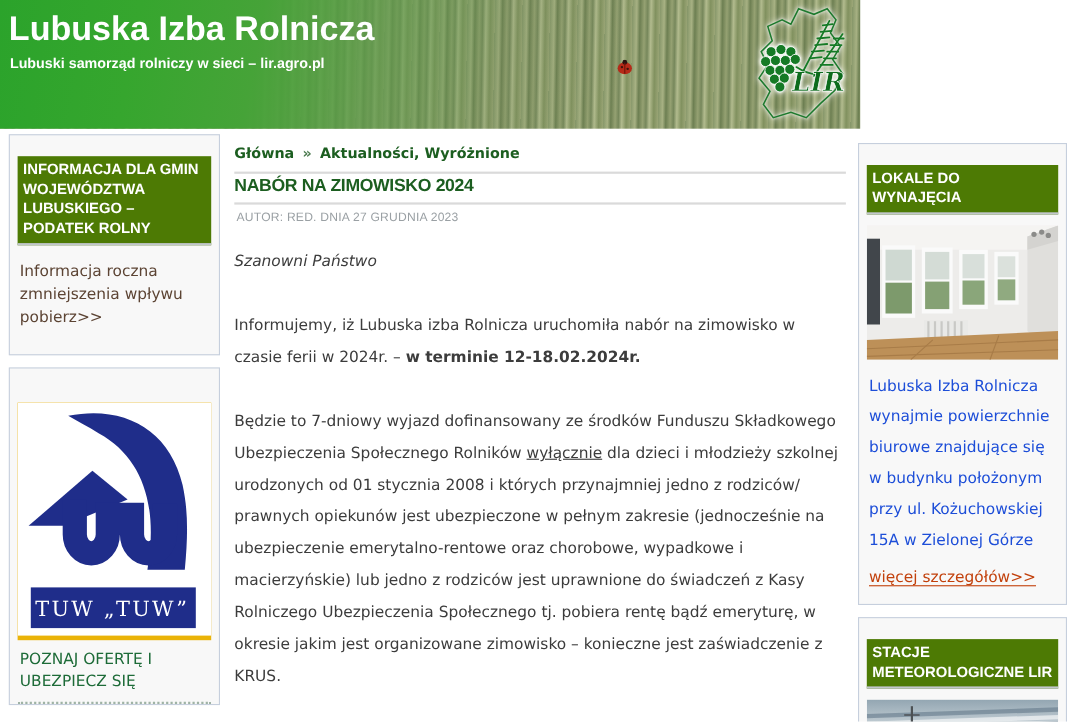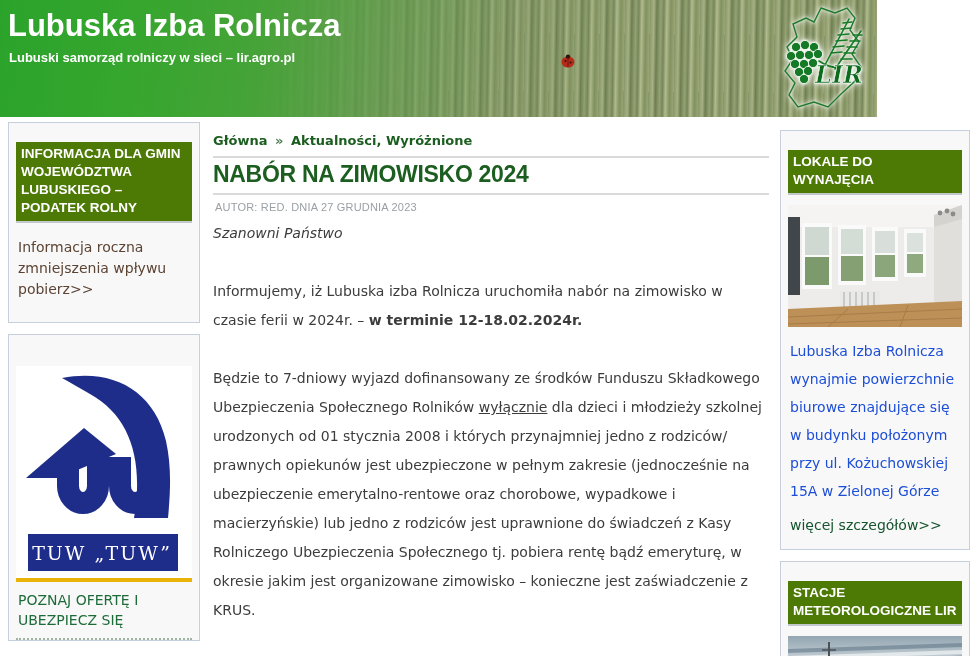--- a/index.html
+++ b/index.html
@@ -2,21 +2,21 @@
 <html lang="pl"><head>
 <meta charset="utf-8">
 <style>
   * { margin:0; padding:0; box-sizing:border-box; }
   html,body { width:977px; height:656px; overflow:hidden; background:#fff;
     font-family:"DejaVu Sans", sans-serif; }
   body { position:relative; }
 
   
   .site-header {
-    position:absolute; left:0; top:0; width:877px; height:117px;
+    position:absolute; left:0; top:0; width:782px; height:117px;
     background:
       linear-gradient(100deg, #2ba32b 0%, #36a62e 16%, #46a338 30%,
         rgba(95,155,75,.75) 44%, rgba(110,140,85,.25) 58%, rgba(0,0,0,0) 72%),
       repeating-linear-gradient(91deg,
         #87976a 0px, #a7b183 4px, #6d7f52 7px, #95a172 11px,
         #76875b 14px, #b2bb8e 17px, #81915f 21px, #9aa576 25px);
   }
   .site-title {
     position:absolute; left:8px; top:8px; color:#fff;
     font-family:"Liberation Sans", sans-serif; font-weight:bold;
@@ -61,37 +61,37 @@
 
   
   .breadcrumb {
     font-weight:bold; font-size:13px; color:#1c5e20; margin:5px 0 8px;
   }
   .breadcrumb a { color:#1c5e20; text-decoration:none; cursor:pointer; }
   .breadcrumb .sep { color:#4e7d52; padding:0 3px; }
   .rule { border:0; border-top:2px solid #dadada; margin:0 0 3px; }
   .article-title {
     font-family:"Liberation Sans", sans-serif; font-weight:bold;
-    font-size:23px; color:#1c5e20; letter-spacing:-0.3px; margin:1px 0 5px;
+    font-size:16px; color:#1c5e20; letter-spacing:-0.3px; margin:1px 0 5px;
   }
   .article-meta {
     font-family:"Liberation Sans", sans-serif; font-size:11px;
     color:#9aa0a4; letter-spacing:.2px; margin:6px 0 0 2px;
   }
-  .article-body { margin-top:6px; font-size:14px; line-height:29px; color:#3c3c3c; }
+  .article-body { margin-top:20px; font-size:14px; line-height:29px; color:#3c3c3c; }
   .article-body p { margin-bottom:29px; }
   .salutation { font-style:italic; }
   .b { font-weight:bold; }
   .u { text-decoration:underline; }
 
   
   .side-text { font-size:14px; line-height:28px; color:#1d4ed8; margin:10px 2px 0; }
   .green-link {
-    display:inline-block; margin:12px 2px 2px; color:#14532d; font-size:14px;
-    text-underline-offset:3px; cursor:pointer;text-align:center;
+    display:inline-block; margin:12px 2px 2px; color:#c2410c; font-size:14px;
+    text-decoration:underline; text-underline-offset:3px; cursor:pointer;text-align:center;
   }
   .img-frame { margin:10px 0 0; line-height:0; }
 </style>
 </head>
 <body>
 
 <header class="site-header">
   <h1 class="site-title">Lubuska Izba Rolnicza</h1>
   <div class="site-subtitle">Lubuski samorząd rolniczy w sieci – lir.agro.pl</div>
 

